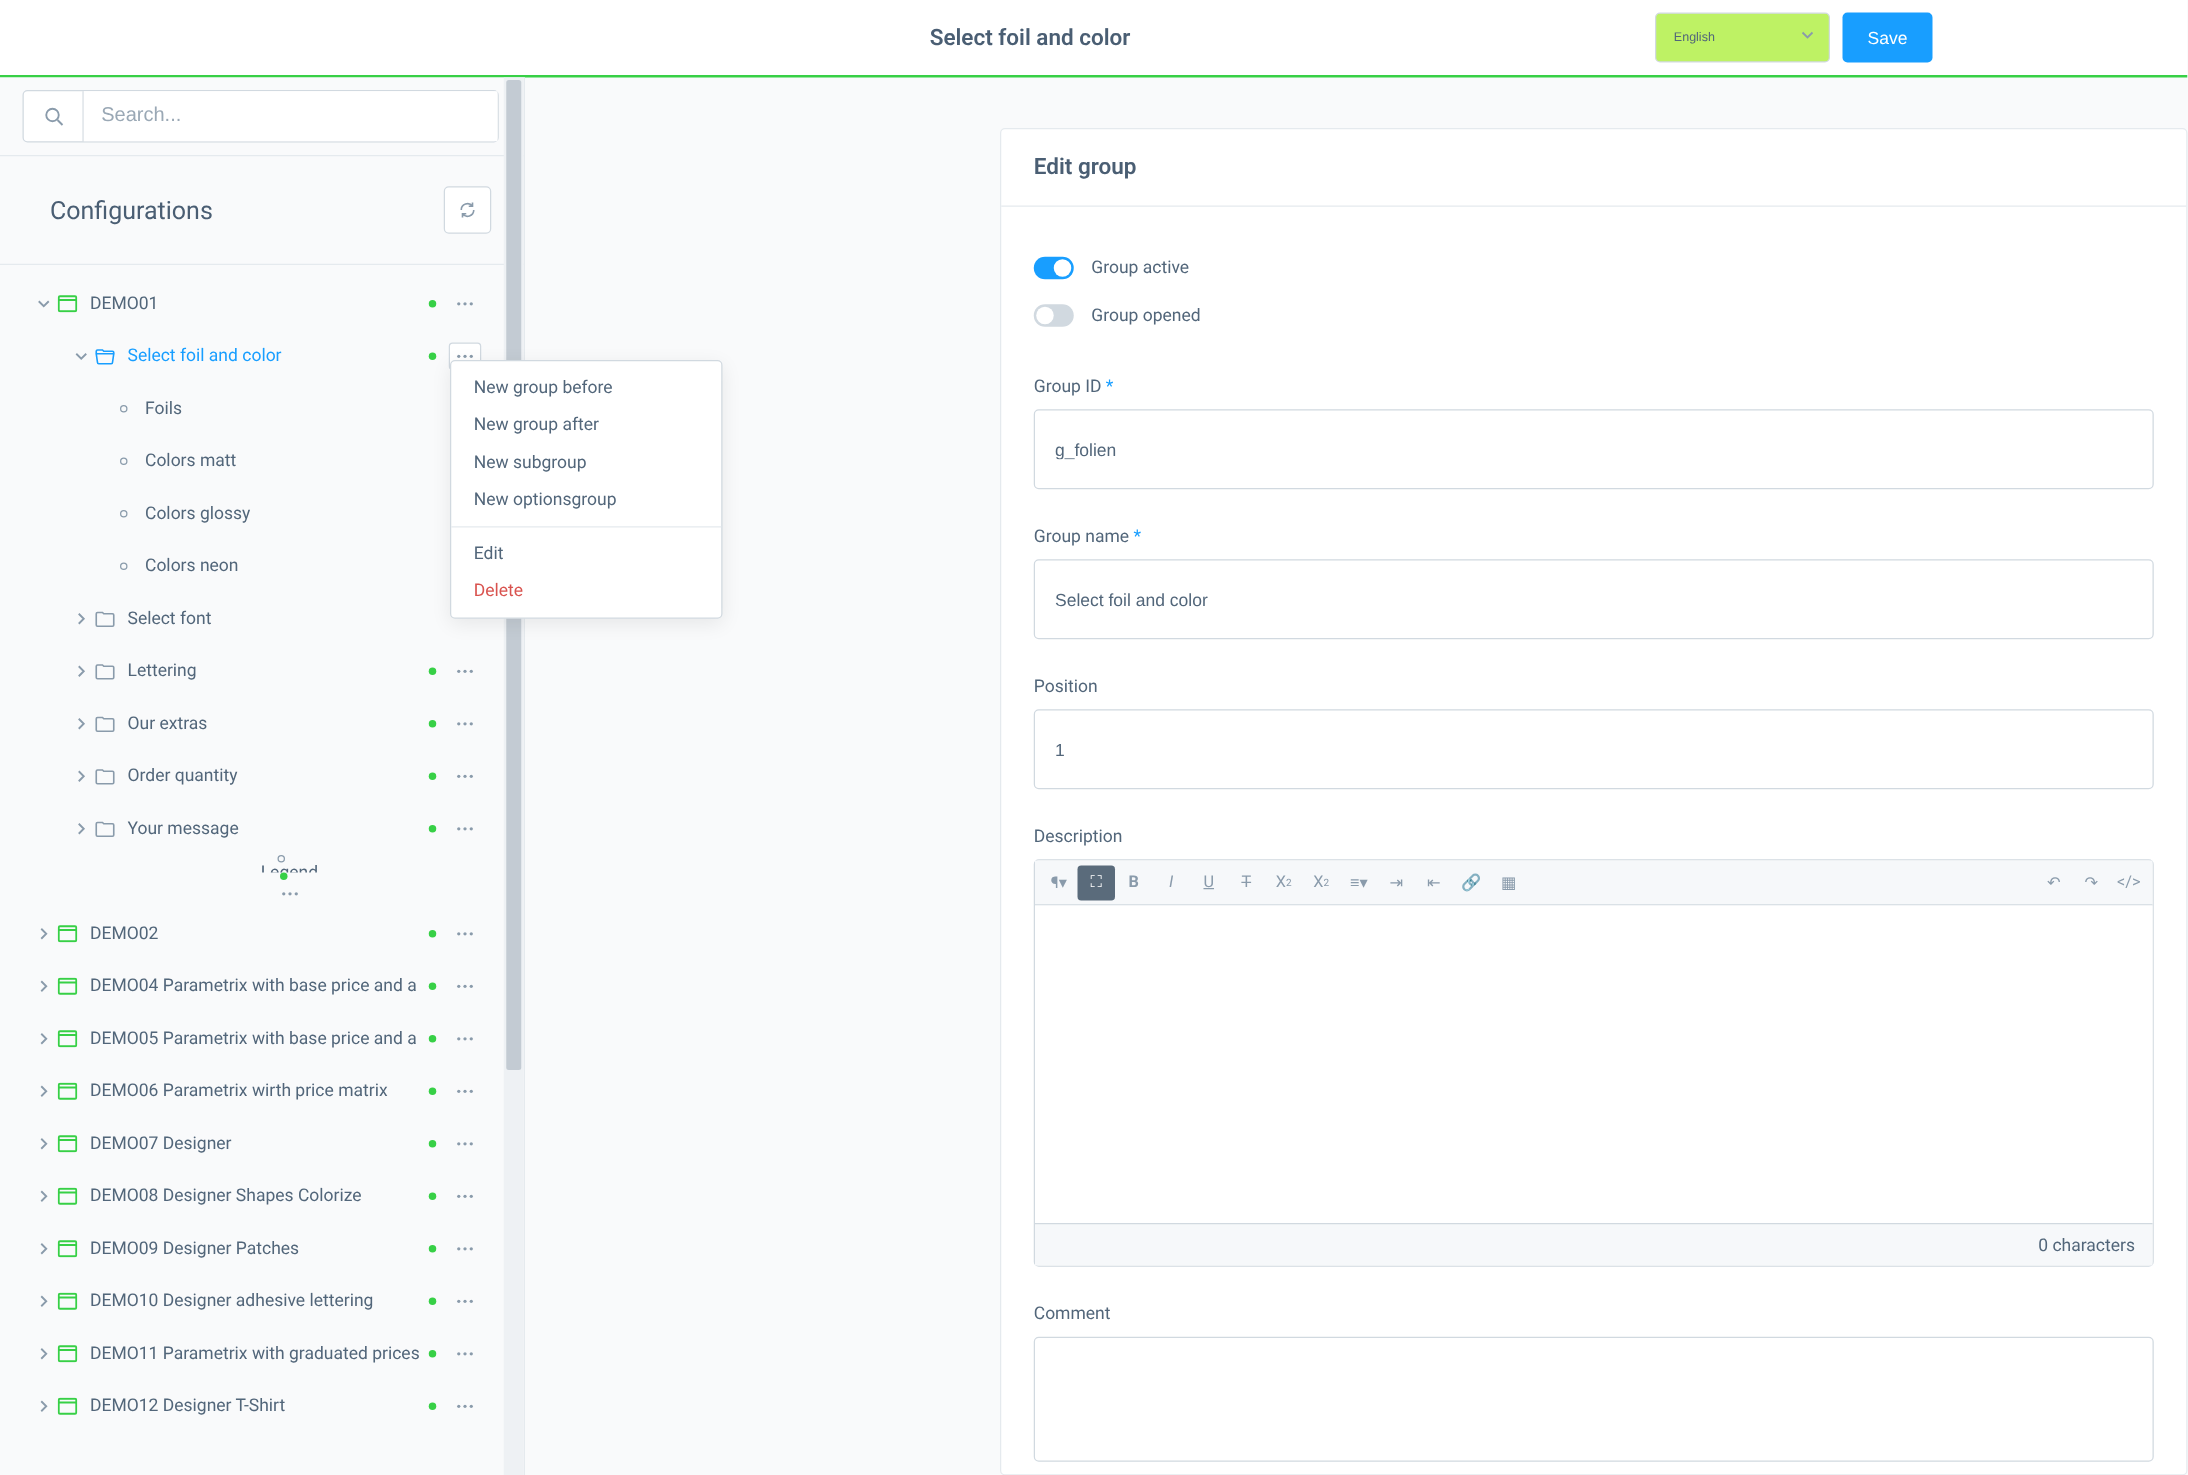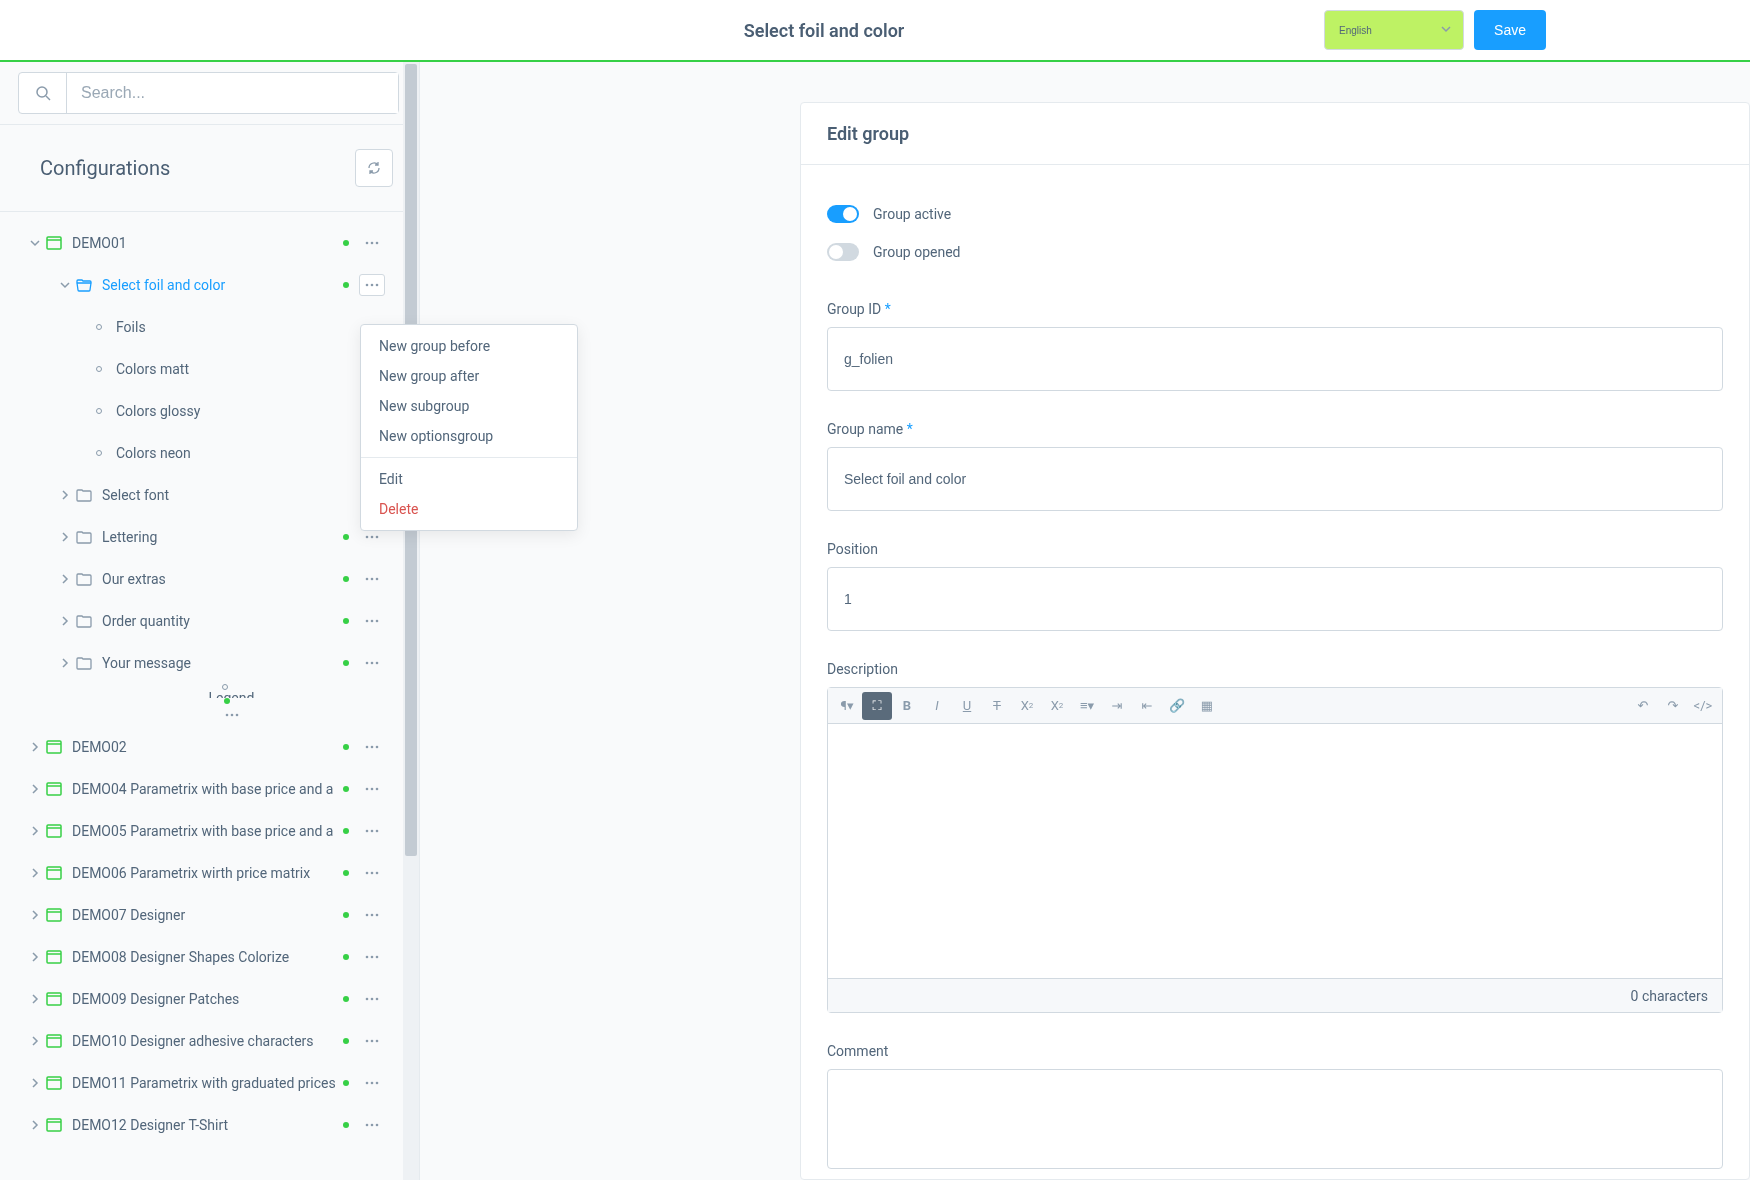--- a/index.html
+++ b/index.html
@@ -215,21 +215,21 @@
 }
 .pad-leaf { padding-left: 78px; flex-direction: column; }
 
 .window-icon svg rect { stroke: #37d046; }
 .folder-icon { color: #8a9bab; }
 .folder-icon.active { color: #189eff; }
 
 .context-menu {
   position: absolute;
   left: 360px;
-  top: 324px;
+  top: 288px;
   width: 218px;
   background: #fff;
   border: 1px solid #d1d9e0;
   border-radius: 4px;
   box-shadow: 0 4px 16px rgba(0,0,0,0.08);
   padding: 6px 0;
   z-index: 100;
 }
 .context-menu .item {
   padding: 7px 18px;
@@ -753,21 +753,21 @@
             <svg width="10" height="10" viewBox="0 0 10 10">
               <path d="M3 1l4 4-4 4" stroke="currentColor" stroke-width="1.5" fill="none"></path>
             </svg>
           </span>
         <span class="icon window-icon">
             <svg width="16" height="14" viewBox="0 0 16 14">
               <rect x="1" y="1" width="14" height="12" rx="1" fill="none" stroke-width="1.5"></rect>
               <line x1="1" y1="4" x2="15" y2="4" stroke="#37d046" stroke-width="1.5"></line>
             </svg>
           </span>
-        <span class="label">DEMO10 Designer adhesive characters</span>
+        <span class="label">DEMO10 Designer adhesive lettering</span>
         <span class="dot"></span>
         <span class="more">
             <svg width="14" height="4" viewBox="0 0 14 4">
               <circle cx="2" cy="2" r="1.3" fill="currentColor"></circle>
               <circle cx="7" cy="2" r="1.3" fill="currentColor"></circle>
               <circle cx="12" cy="2" r="1.3" fill="currentColor"></circle>
             </svg>
           </span>
       </div>
       <div class="tree-row pad0">

